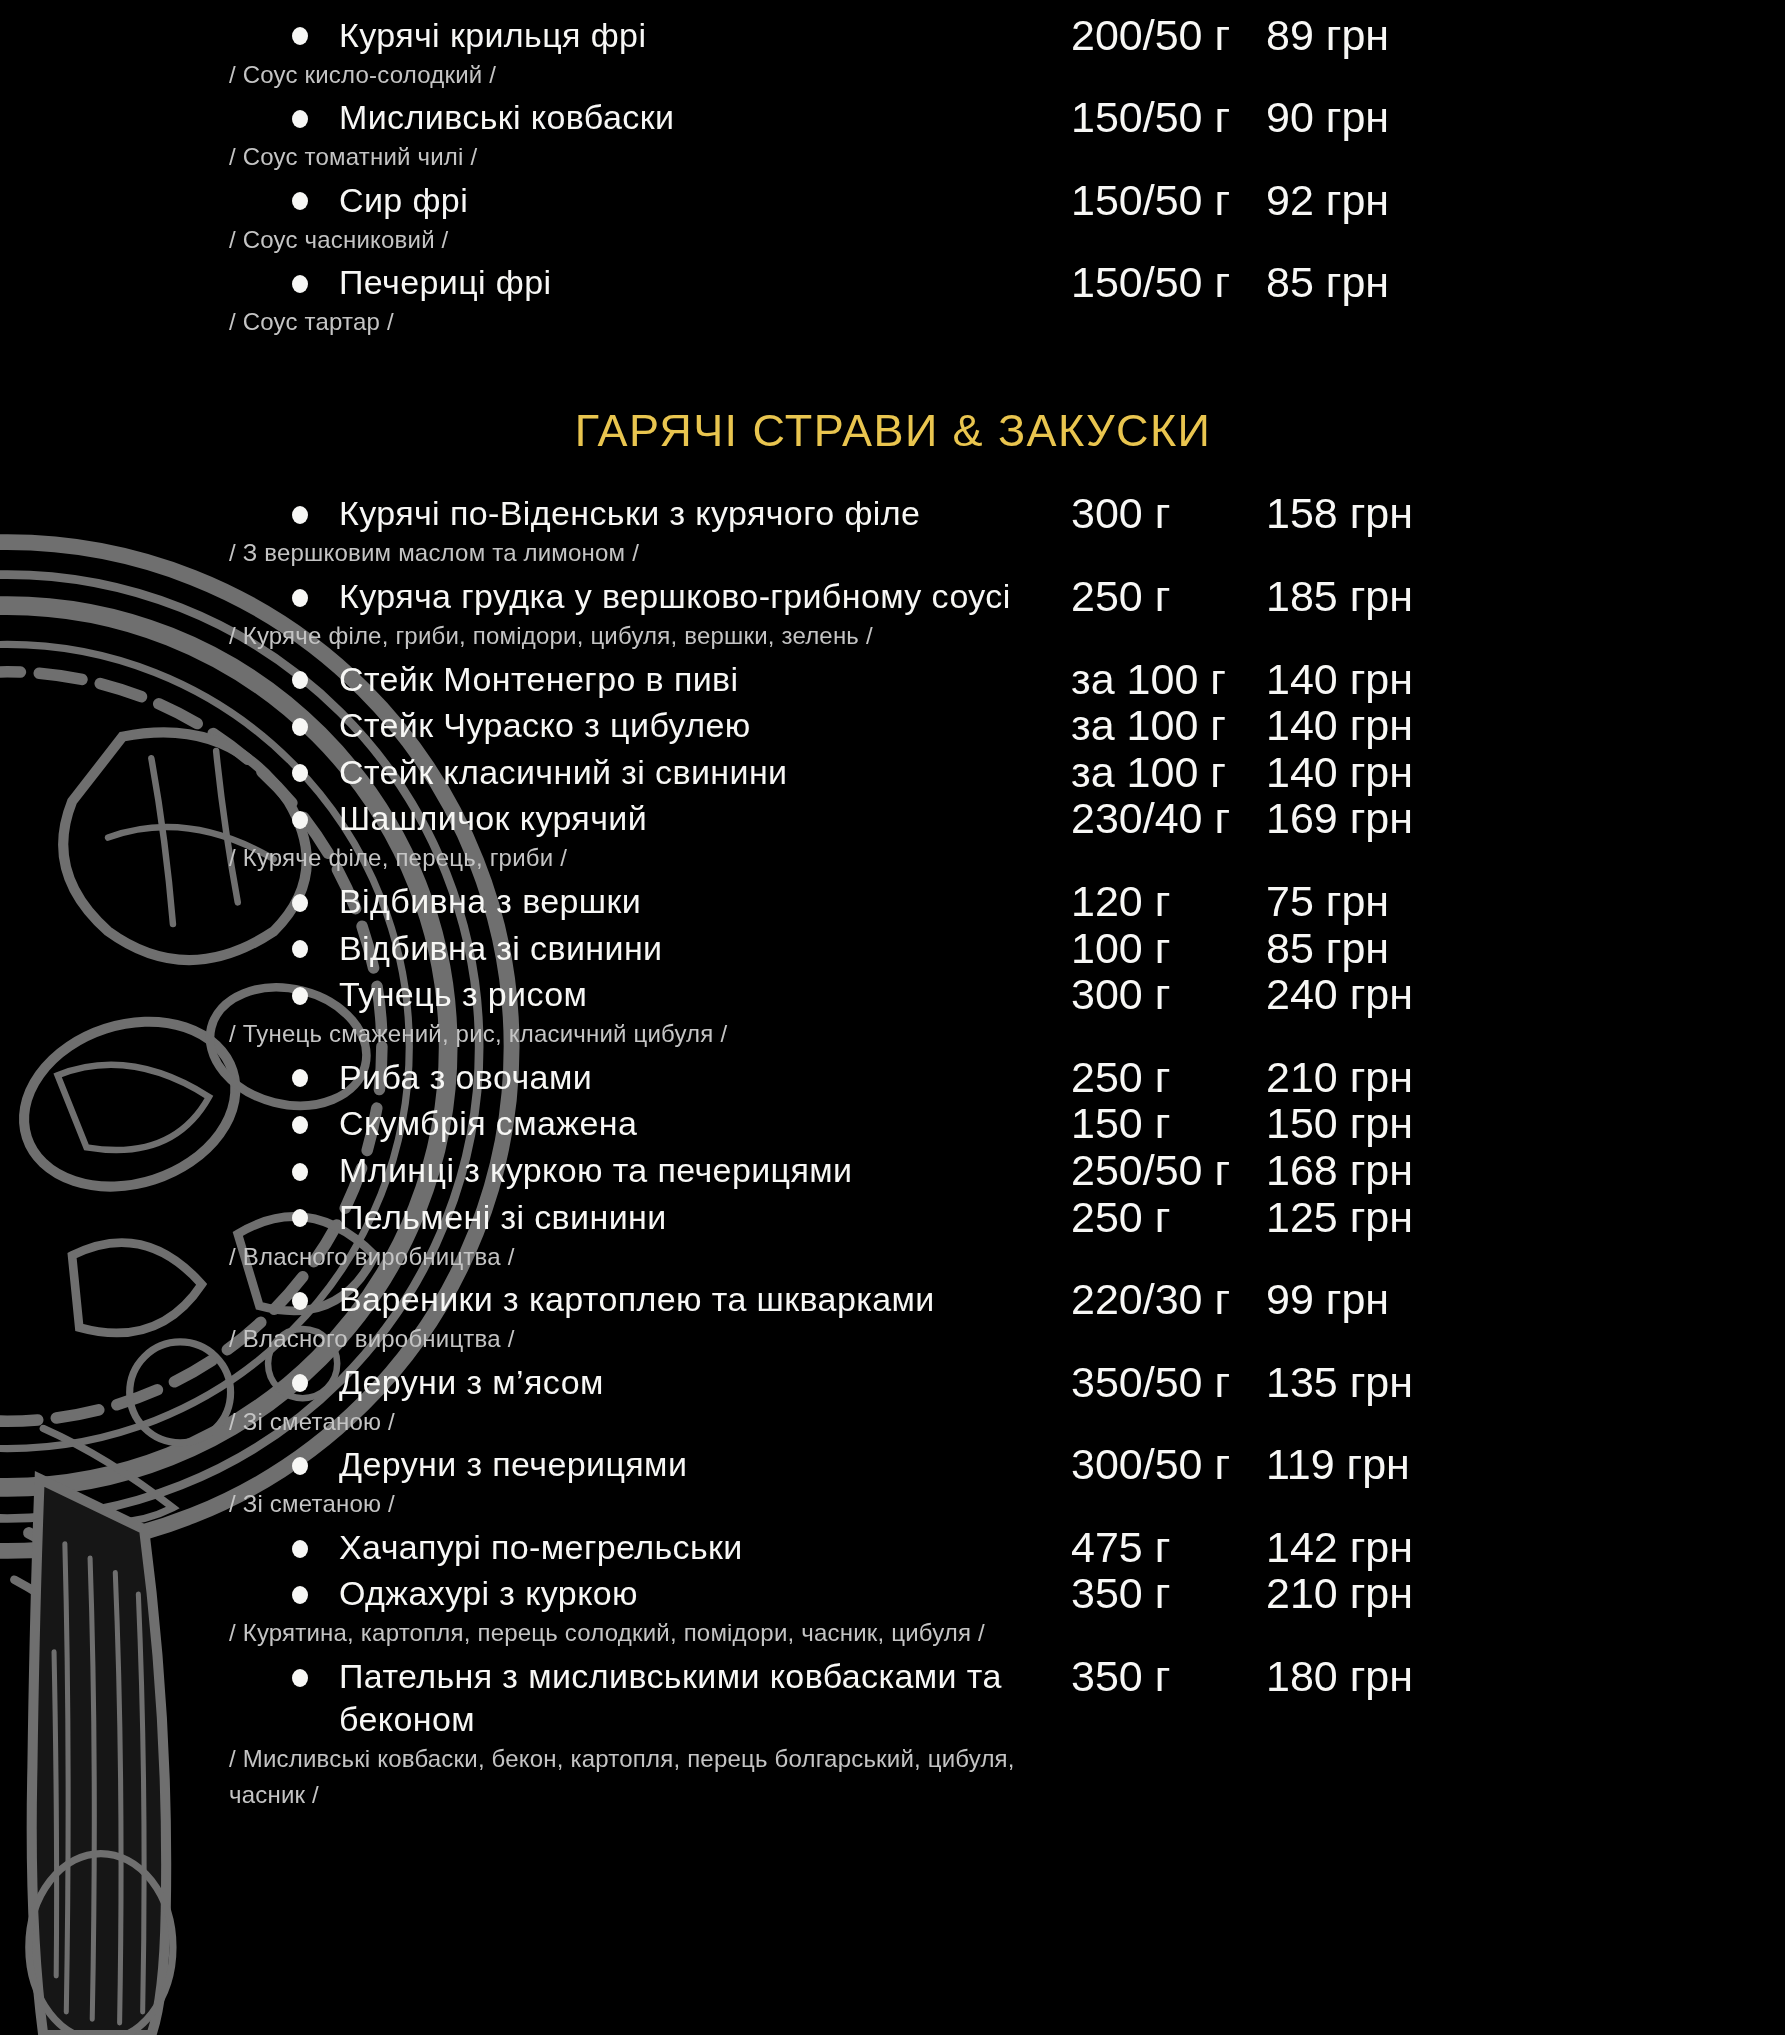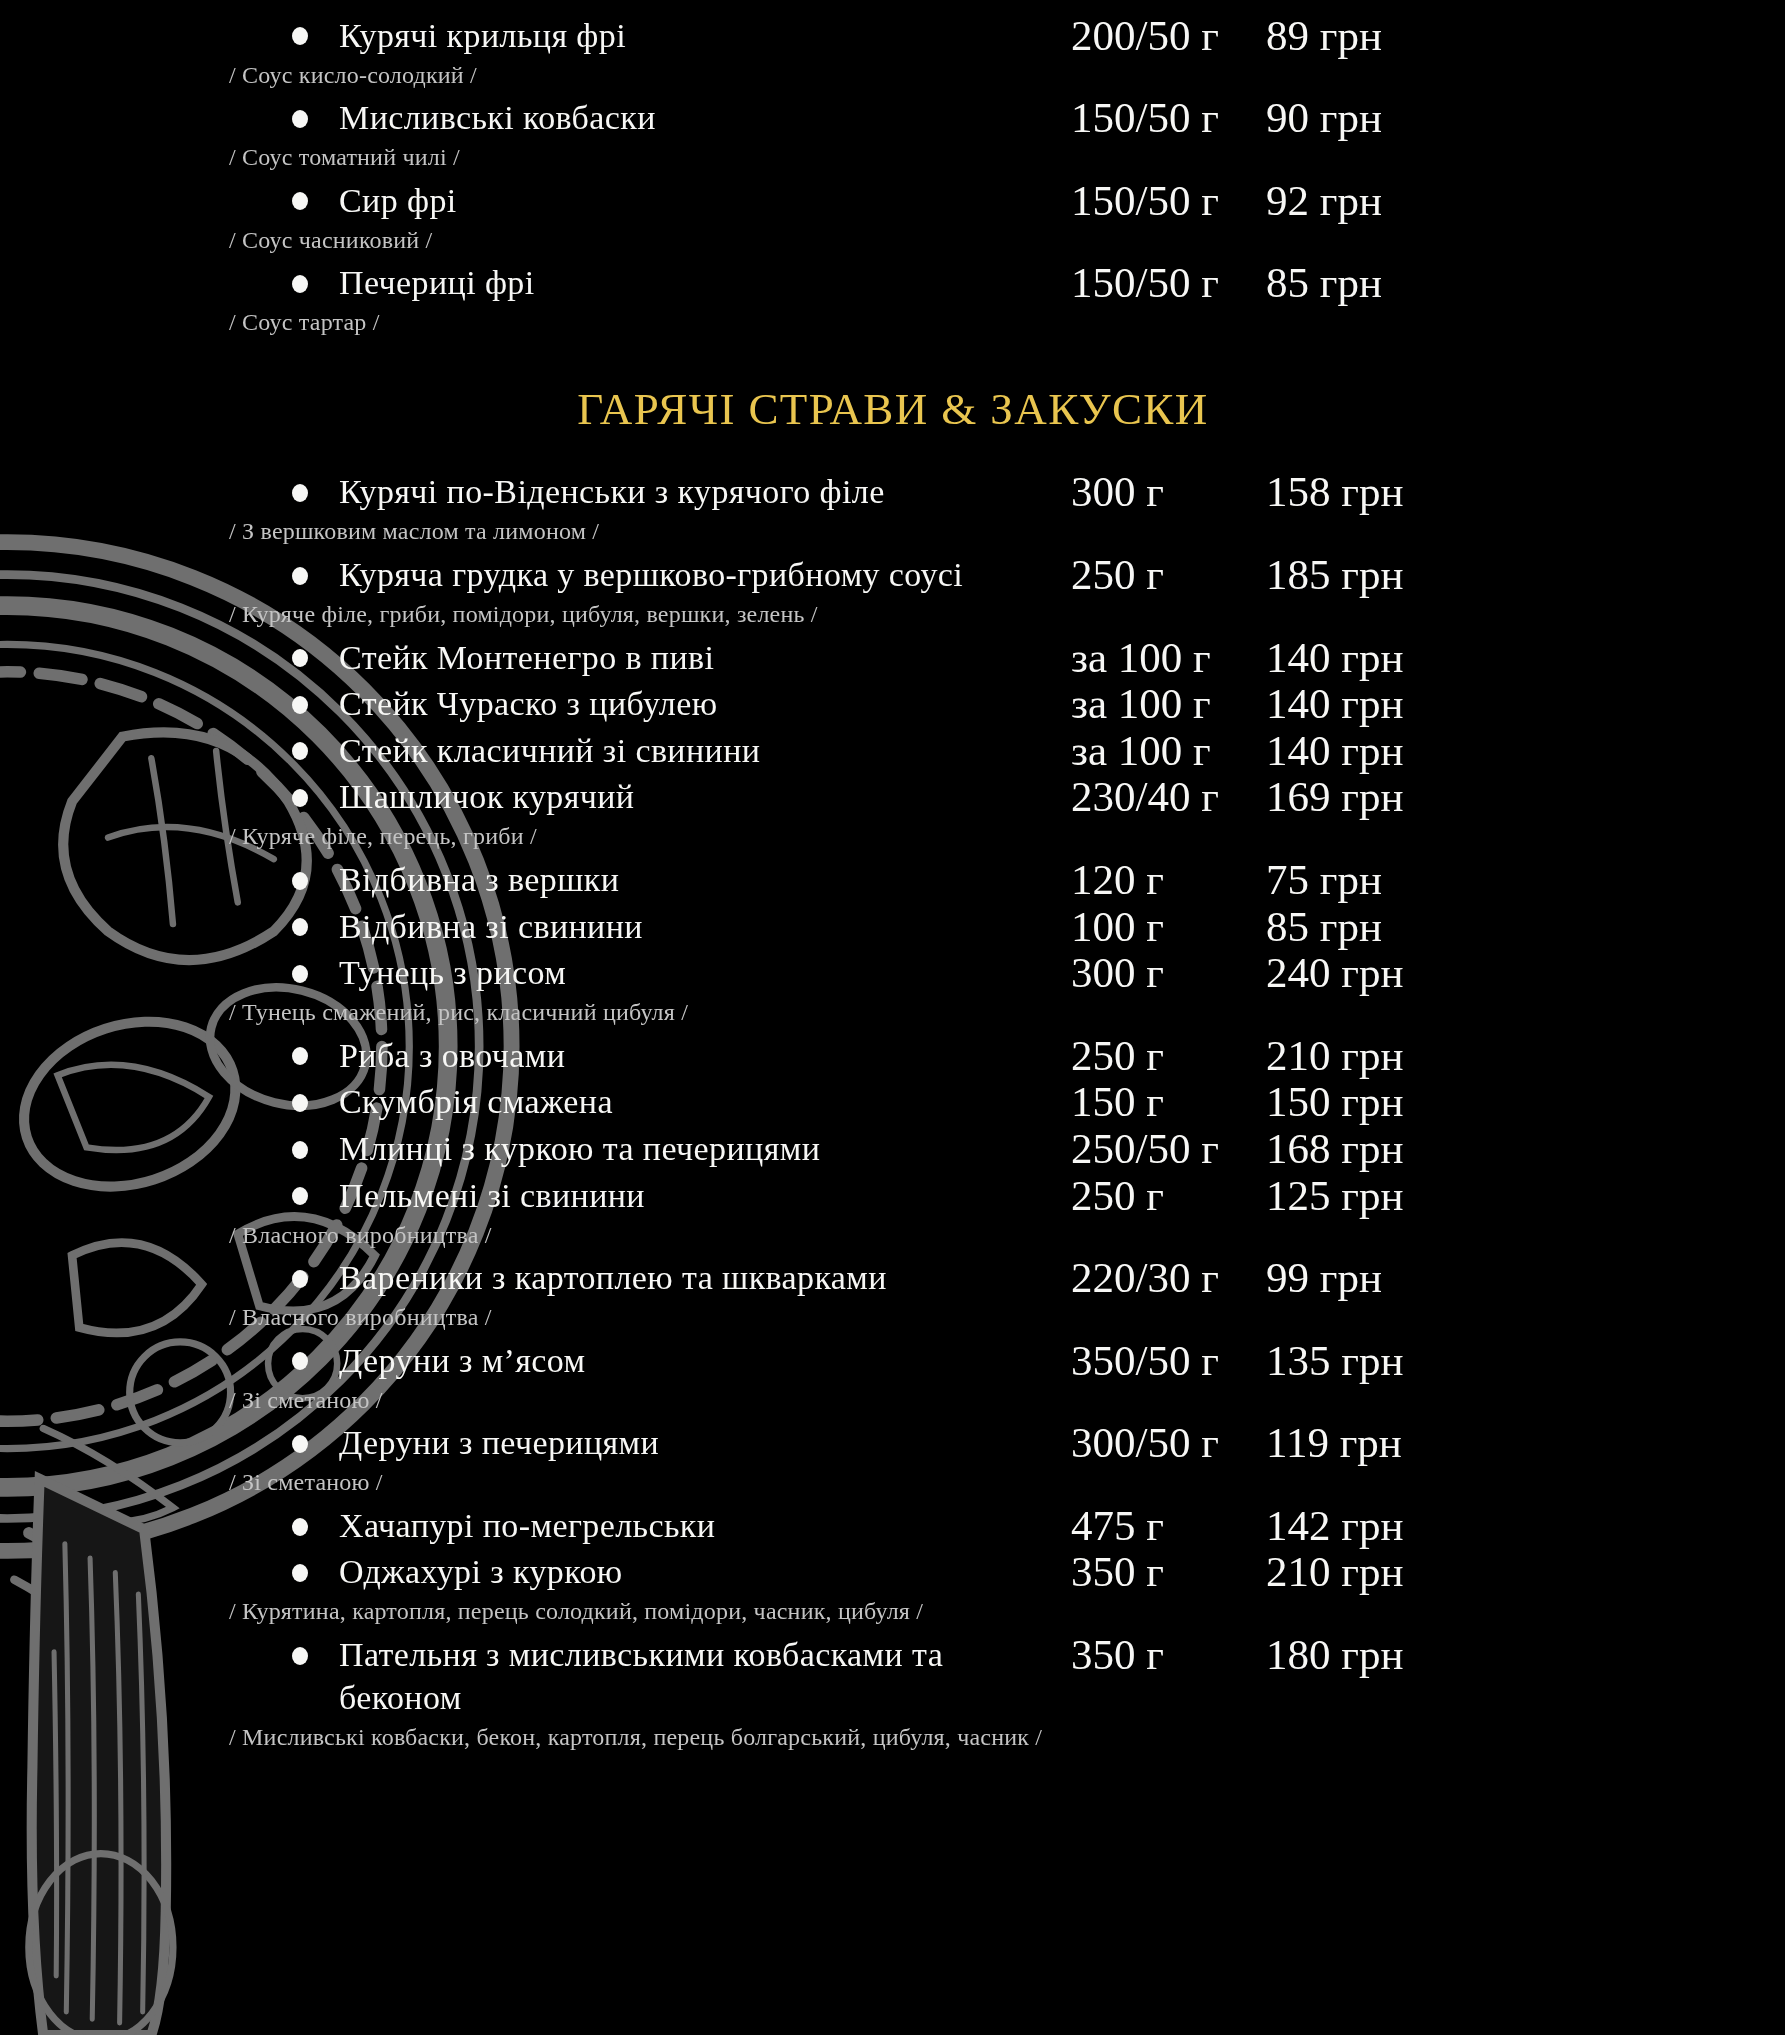--- a/index.html
+++ b/index.html
@@ -6,21 +6,21 @@
     margin: 0;
     padding: 0;
     background: #000000;
   }
   #page {
     position: relative;
     width: 1718px;
     height: 2035px;
     background: var(--bg, #000000);
     overflow: hidden;
-    font-family: Liberation Serif, serif;
+    font-family: Liberation Sans, sans-serif;
   }
   
   #pan-art {
     position: absolute;
     left: 0;
     top: 498px;
     width: 526px;
     height: 1538px;
     pointer-events: none;
   }
@@ -71,21 +71,21 @@
   }
   .item-note {
     margin-left: 229px;
     max-width: 844px;
     color: var(--muted, #c4c4c4);
     font-size: 24px;
     line-height: 36px;
     letter-spacing: 0.2px;
   }
   .section-title {
-    margin: 38px 0 30px 0;
+    margin: 60px 0 30px 0;
     width: 1786px;
     text-align: center;
     color: var(--gold, #e9c54f);
     font-size: 45px;
     line-height: 62px;
     letter-spacing: 1.4px;
     font-weight: normal;
   }
 </style>
 </head>

